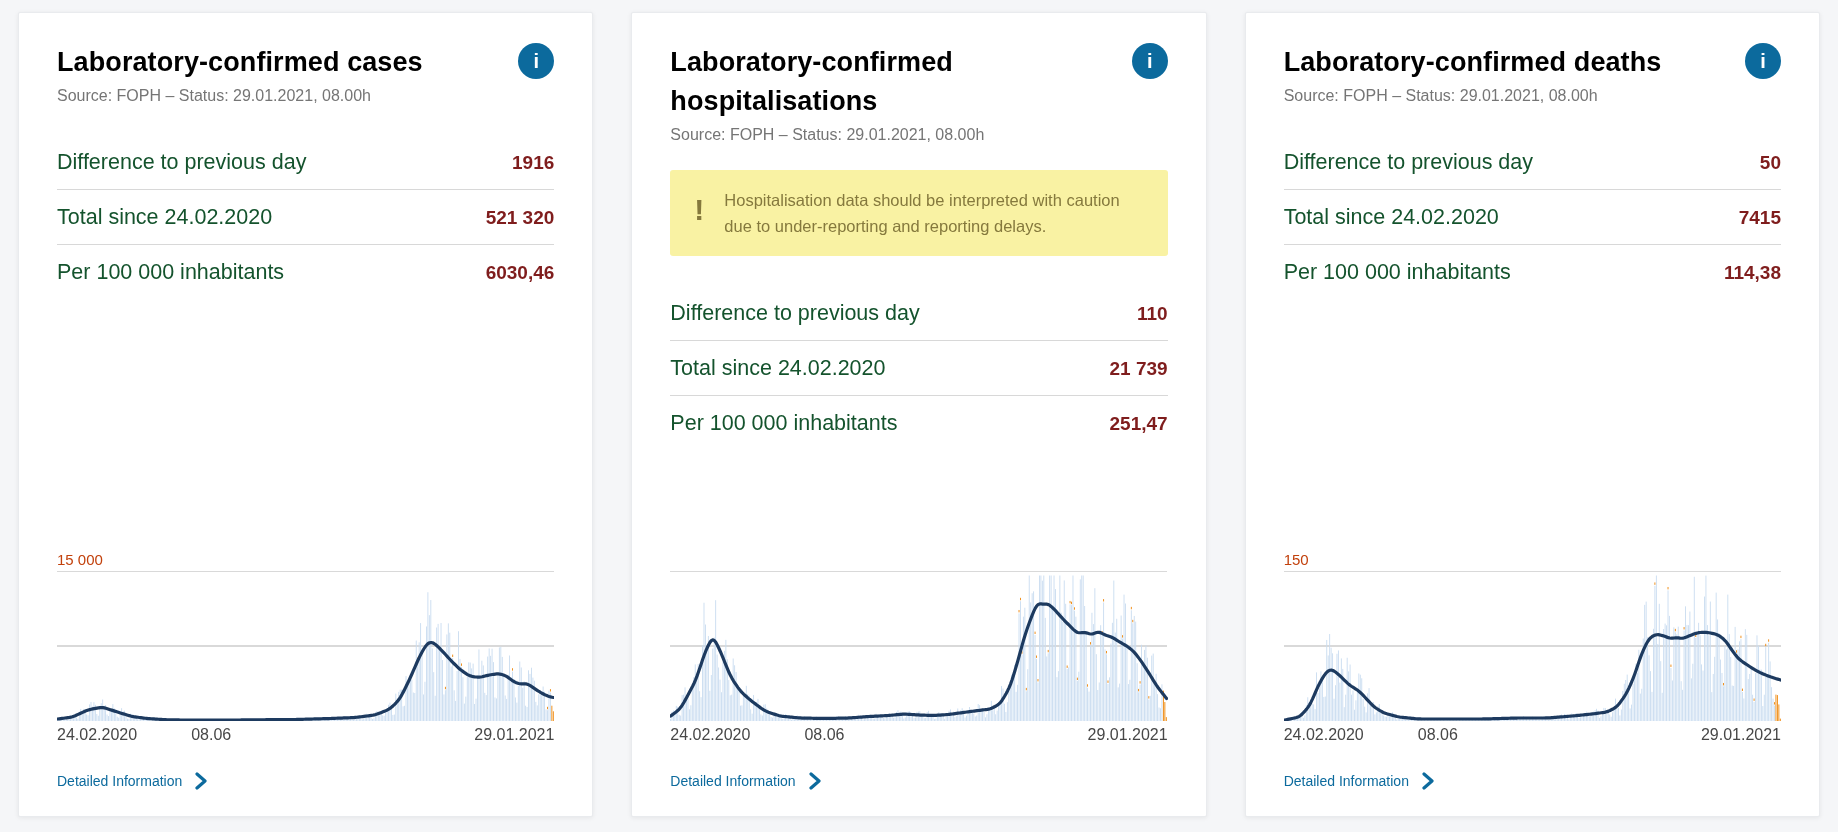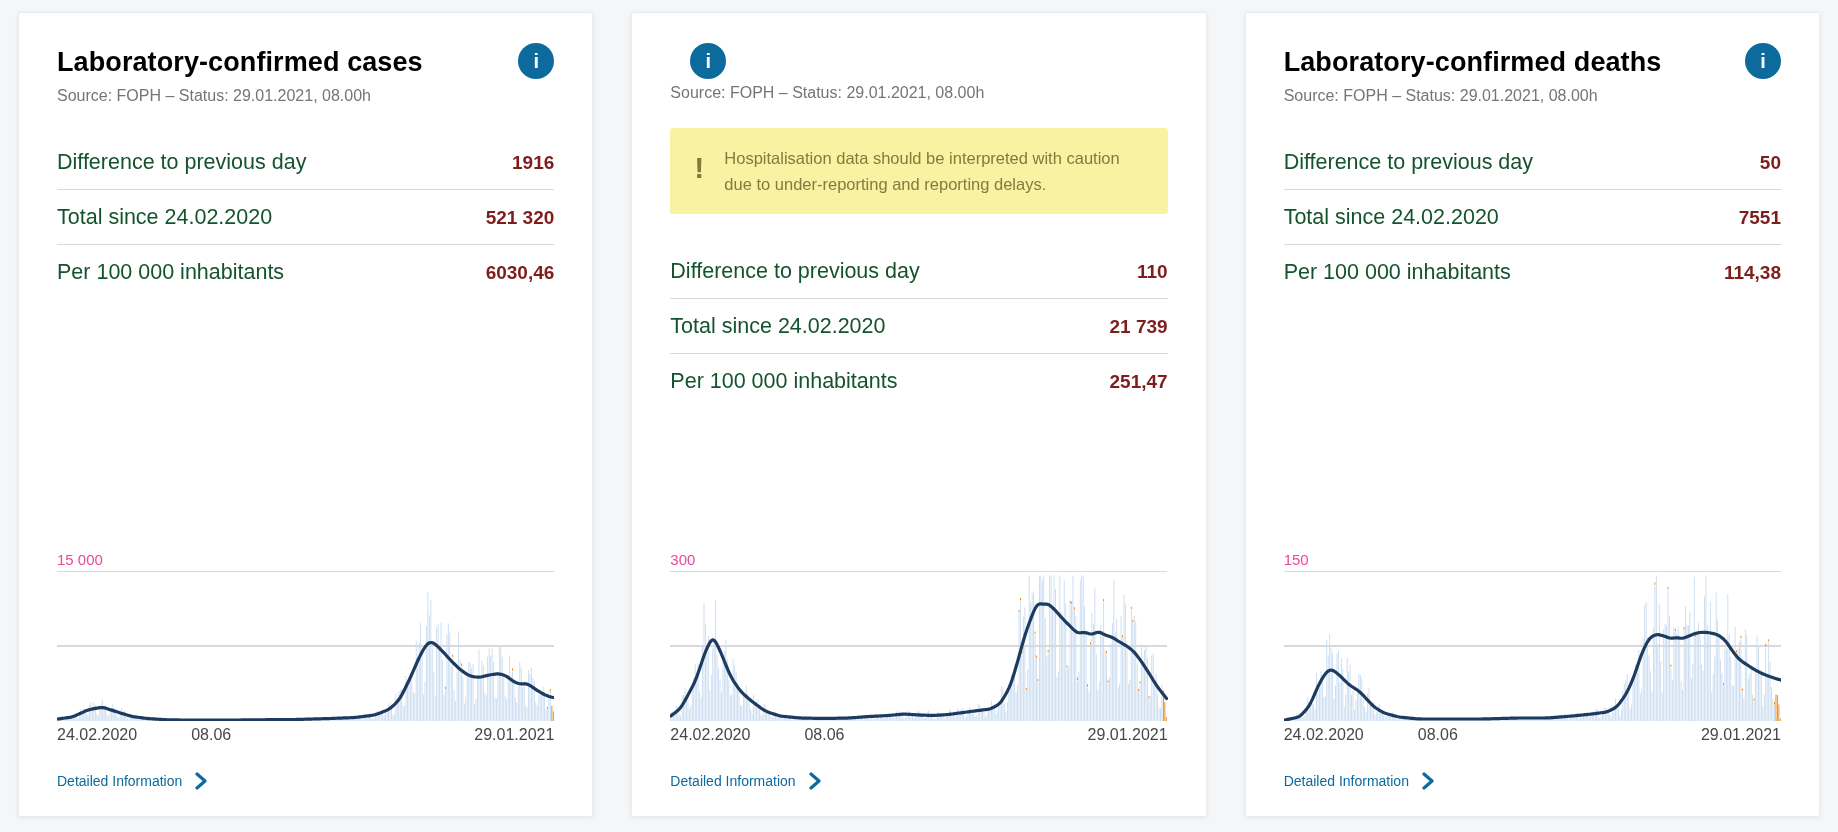--- a/index.html
+++ b/index.html
@@ -58,21 +58,21 @@
     align-items: flex-start;
   }
   .warning-icon { font-size: 30px; font-weight: 800; line-height: 1.15; margin-top: 6px; }
   .warning-text { font-size: 16.5px; line-height: 1.58; }
   .rows { margin-top: 30px; }
   .row { display: flex; justify-content: space-between; align-items: baseline; padding: 15px 0 14px; }
   .row + .row { border-top: 1px solid #d8d8d8; }
   .row-label { font-size: 21.5px; color: #14532d; }
   .row-value { font-size: 19px; font-weight: 700; color: #7f1d1d; white-space: nowrap; margin-left: 12px; }
   .chart-block { margin-top: auto; }
-  .ymax-label { font-size: 15px; color: #ec4899; margin-bottom: 3px; }
+  .ymax-label { font-size: 15px; color: #c2410c; margin-bottom: 3px; }
   .chart-canvas svg { display: block; width: 100%; height: 150px; }
   .x-labels { position: relative; height: 24px; margin-top: 5px; font-size: 16px; color: #474747; }
   .x-start { position: absolute; left: 0; top: 0; }
   .x-mid { position: absolute; left: 31%; top: 0; transform: translateX(-50%); }
   .x-end { position: absolute; right: 0; top: 0; }
   .detail-link {
     margin-top: 22px;
     display: inline-flex;
     align-items: center;
     gap: 13px;
@@ -477,20 +477,21 @@
     <a class="detail-link">
       <span>Detailed Information</span>
       <svg class="chev" width="13" height="18" viewBox="0 0 13 18">
           <path d="M2 2 L10 9 L2 16" fill="none" stroke="#0c6a9d" stroke-width="3.2" stroke-linecap="round" stroke-linejoin="round"></path>
         </svg>
     </a>
   </section>
 
   <section class="card">
     <div class="card-head">
+      <h2 class="card-title">Laboratory-confirmed hospitalisations</h2>
       <button class="info-btn">
           <span>i</span>
         </button>
     </div>
     <div class="source">Source: FOPH – Status: 29.01.2021, 08.00h</div>
     <div class="warning">
       <span class="warning-icon">!</span>
       <span class="warning-text">Hospitalisation data should be interpreted with caution due to under-reporting and reporting delays.</span>
     </div>
     <div class="rows">
@@ -501,21 +502,20 @@
       <div class="row">
         <span class="row-label">Total since 24.02.2020</span>
         <span class="row-value">21 739</span>
       </div>
       <div class="row">
         <span class="row-label">Per 100 000 inhabitants</span>
         <span class="row-value">251,47</span>
       </div>
     </div>
     <div class="chart-block">
-      <div class="ymax-label">300</div>
       <div class="chart-canvas">
           <svg viewBox="0 0 500 150" preserveAspectRatio="none">
             <line x1="0" x2="500" y1="0.75" y2="0.75" stroke="#d9d9d9" stroke-width="1.2" shape-rendering="crispEdges"></line>
             <line x1="0" x2="500" y1="75.00" y2="75.00" stroke="#d9d9d9" stroke-width="1.2" shape-rendering="crispEdges"></line>
             <rect x="0.00" y="147.96" width="0.91" height="2.04" fill="#c9dcf0"></rect>
             <rect x="1.47" y="140.79" width="0.91" height="9.21" fill="#c9dcf0"></rect>
             <rect x="2.93" y="139.40" width="0.91" height="10.60" fill="#c9dcf0"></rect>
             <rect x="4.40" y="140.13" width="0.91" height="9.87" fill="#c9dcf0"></rect>
             <rect x="5.87" y="134.84" width="0.91" height="15.16" fill="#c9dcf0"></rect>
             <rect x="7.33" y="135.84" width="0.91" height="14.16" fill="#c9dcf0"></rect>
@@ -905,21 +905,21 @@
         </button>
     </div>
     <div class="source">Source: FOPH – Status: 29.01.2021, 08.00h</div>
     <div class="rows">
       <div class="row">
         <span class="row-label">Difference to previous day</span>
         <span class="row-value">50</span>
       </div>
       <div class="row">
         <span class="row-label">Total since 24.02.2020</span>
-        <span class="row-value">7551</span>
+        <span class="row-value">7415</span>
       </div>
       <div class="row">
         <span class="row-label">Per 100 000 inhabitants</span>
         <span class="row-value">114,38</span>
       </div>
     </div>
     <div class="chart-block">
       <div class="ymax-label">150</div>
       <div class="chart-canvas">
           <svg viewBox="0 0 500 150" preserveAspectRatio="none">

